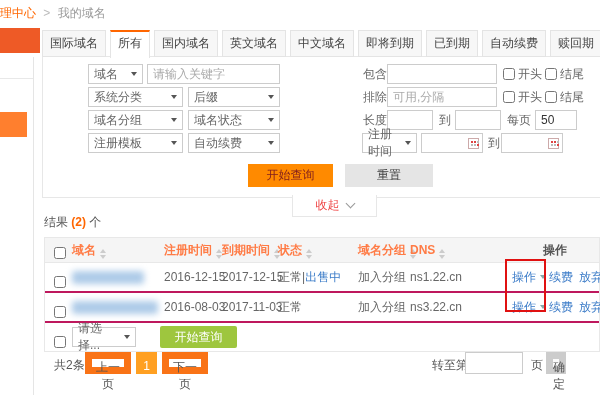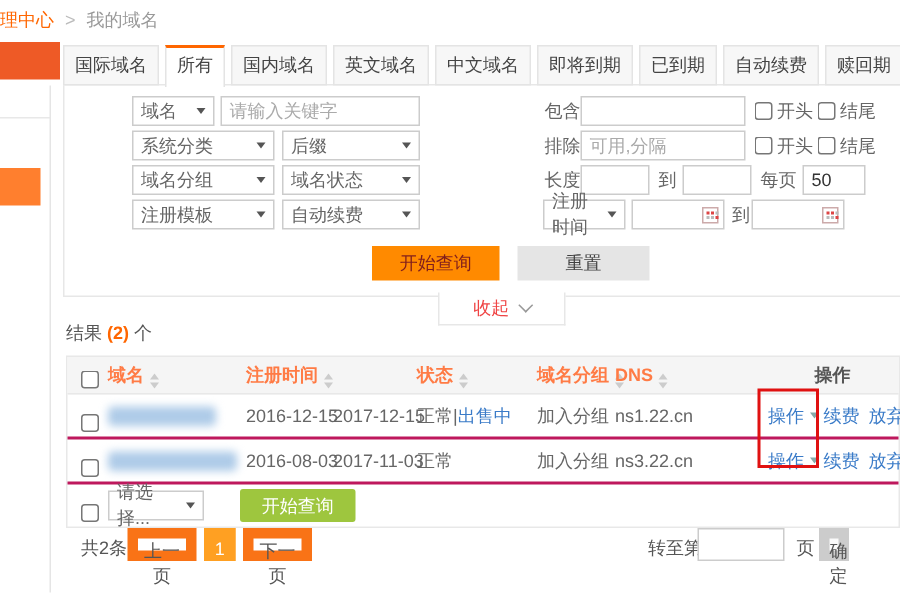--- a/index.html
+++ b/index.html
@@ -224,20 +224,24 @@
     <div class="thead">
       <span class="tcell c-check"><input type="checkbox" style=""></span>
       <span class="tcell c-domain"><span>域名</span><span class="sort">
             <i class="u"></i>
             <i class="d"></i>
           </span></span>
       <span class="tcell c-reg"><span>注册时间</span><span class="sort">
             <i class="u"></i>
             <i class="d"></i>
           </span></span>
+      <span class="tcell c-exp"><span>到期时间</span><span class="sort">
+            <i class="u"></i>
+            <i class="d"></i>
+          </span></span>
       <span class="tcell c-status"><span>状态</span><span class="sort">
             <i class="u"></i>
             <i class="d"></i>
           </span></span>
       <span class="tcell c-group"><span>域名分组</span><span class="sort">
             <i class="u"></i>
             <i class="d"></i>
           </span></span>
       <span class="tcell c-dns"><span>DNS</span><span class="sort">
             <i class="u"></i>

